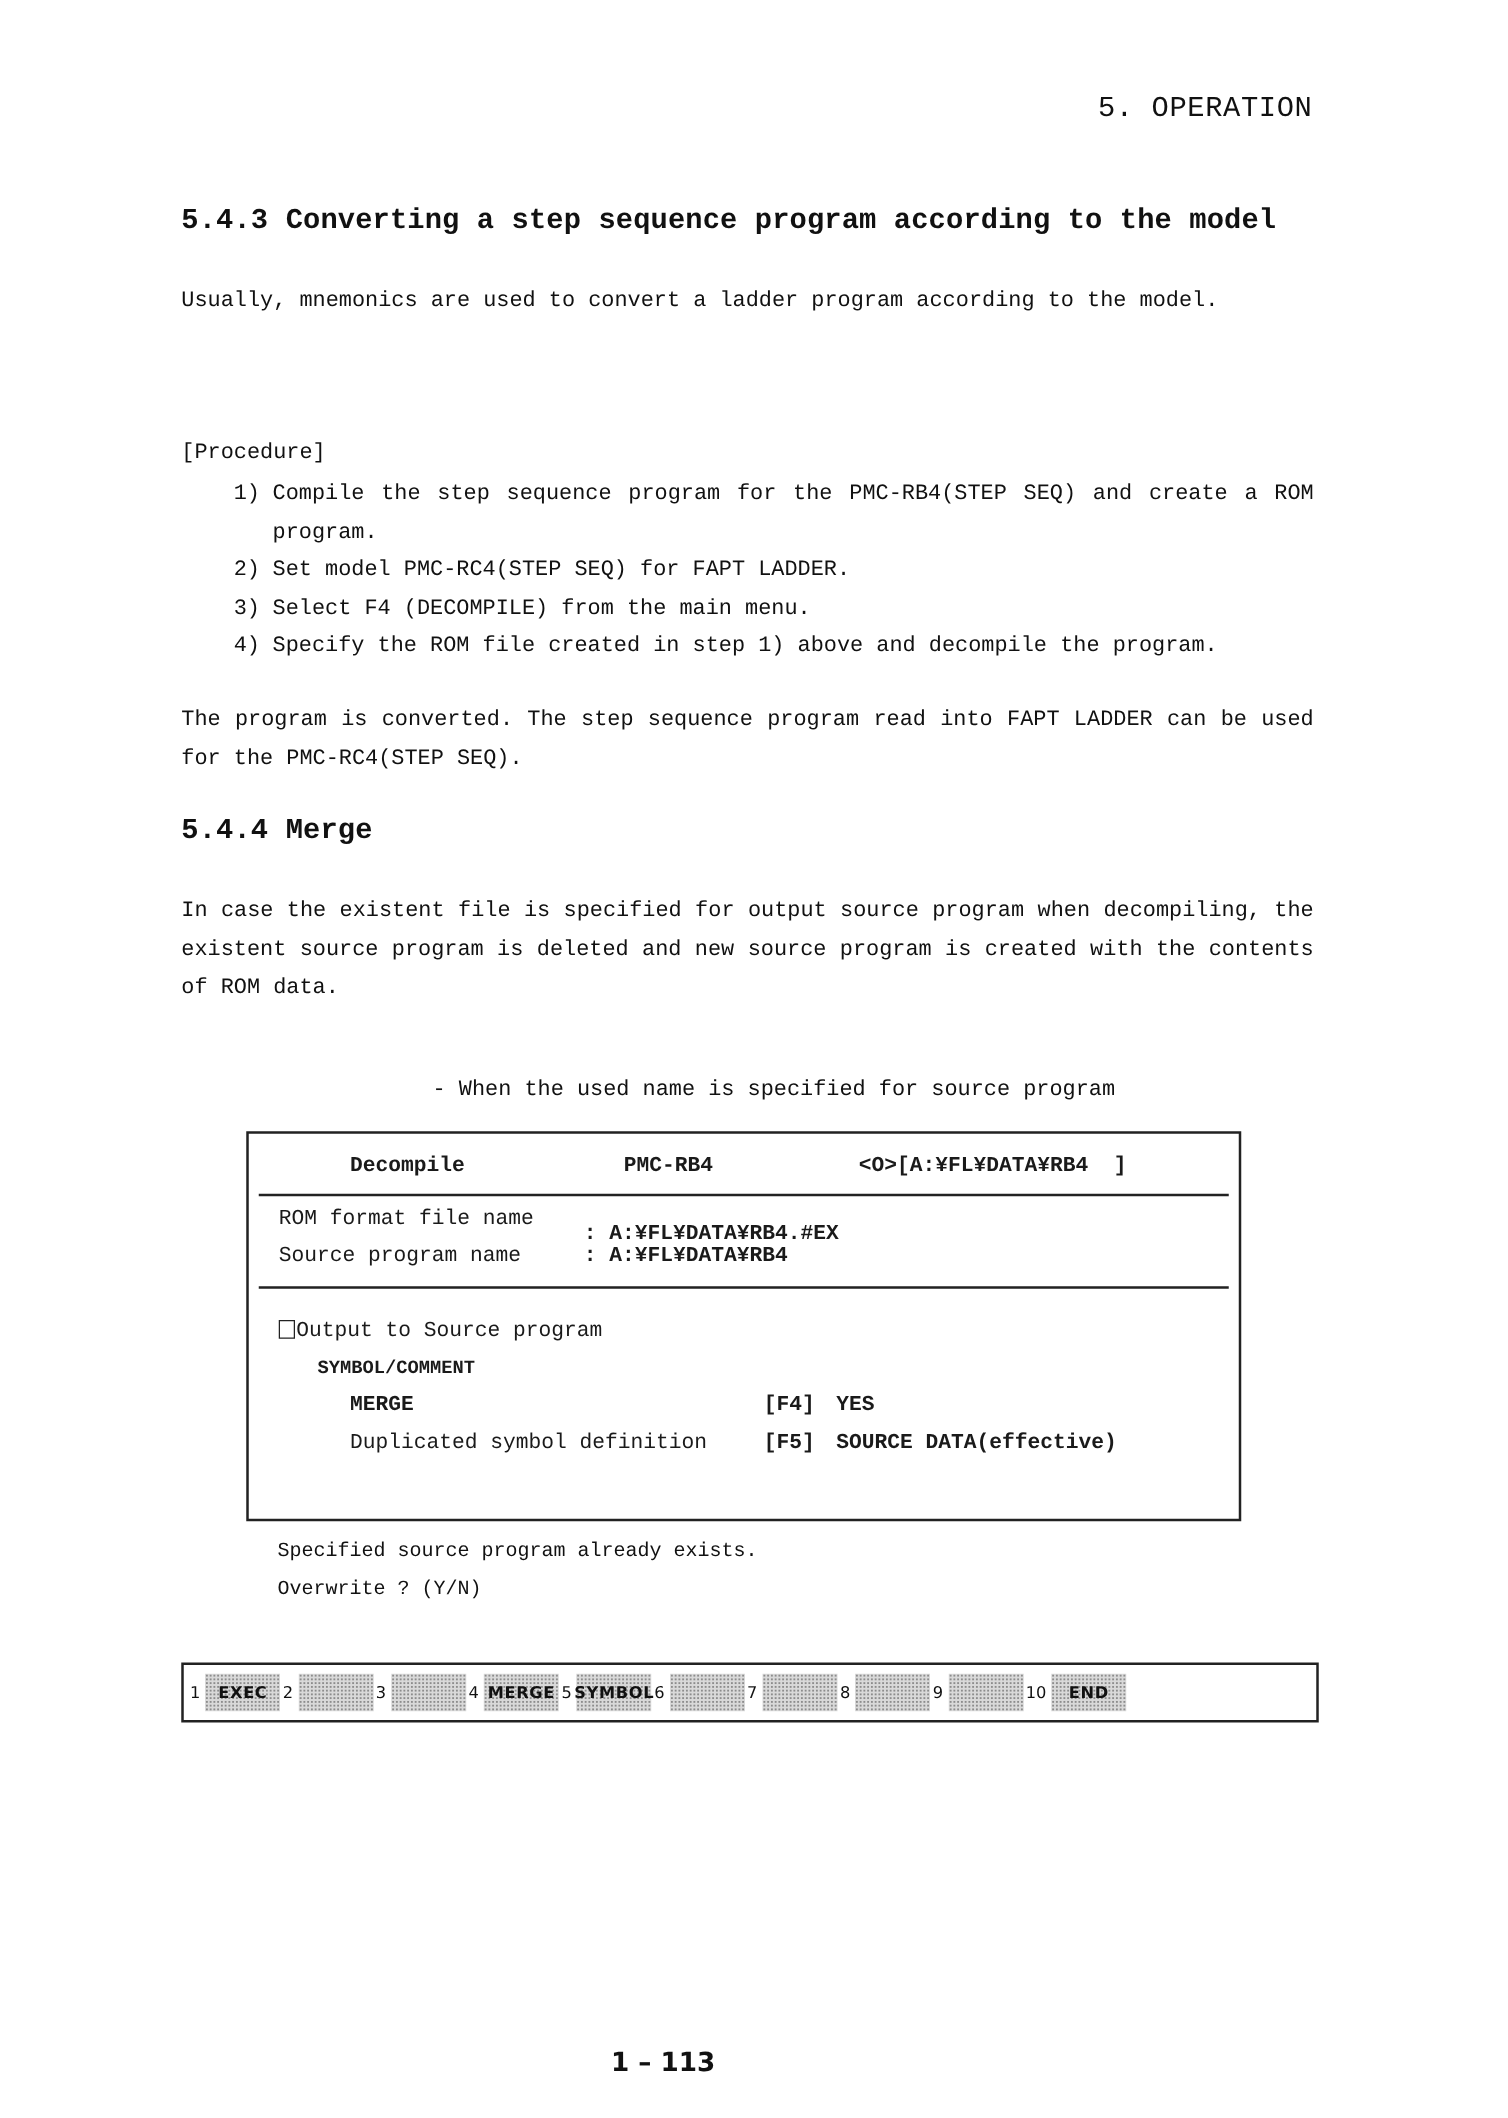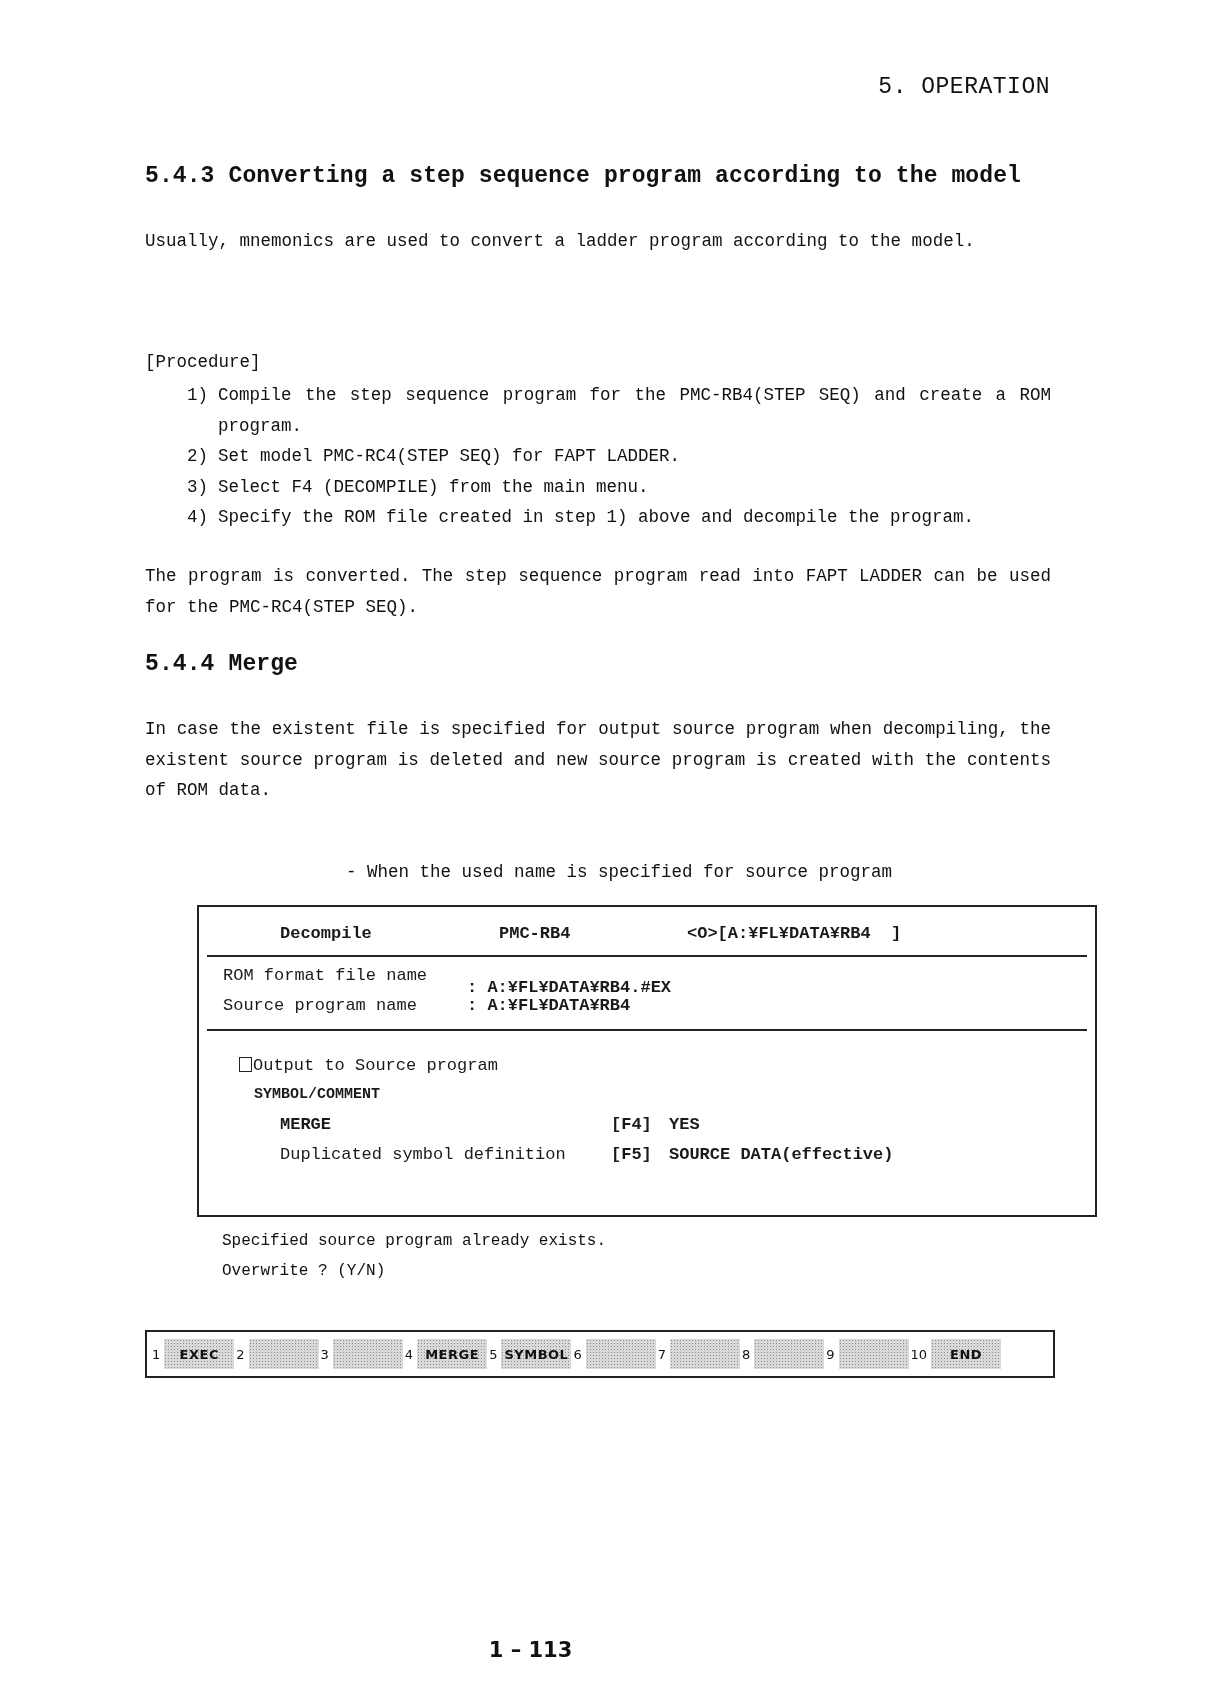--- a/index.html
+++ b/index.html
@@ -19,21 +19,21 @@
     left: 145px; width: 906px; font-size: 17.5px; line-height: 30.5px;
     text-align: justify;
   }
   .proc-label { left: 145px; font-size: 17.5px; }
   .steps { left: 145px; width: 906px; font-size: 17.5px; line-height: 30.5px; }
   .step { display: flex; }
   .step .n { width: 73px; text-align: right; padding-right: 10px; box-sizing: border-box; flex: none; }
   .step .t { flex: 1; text-align: justify; }
   .caption { left: 346px; font-size: 17.5px; }
   .screen {
-    left: 197px; top: 905px; width: 900px; height: 312px;
+    left: 197px; top: 905px; width: 796px; height: 312px;
     border: 2px solid #222; box-sizing: border-box;
     font-family: "Liberation Mono", "DejaVu Sans Mono", monospace;
     font-size: 17px; font-weight: bold; color: #1a1a1a;
   }
   .screen .row { position: absolute; white-space: pre; }
   .screen .rule { position: absolute; left: 8px; right: 8px; height: 2px; background: #222; }
   .checkbox {
     display: inline-block; width: 13px; height: 15px; border: 1.5px solid #222;
     vertical-align: -2px; margin-right: 1px; box-sizing: border-box;
   }
@@ -42,21 +42,21 @@
   .msg { left: 222px; font-size: 16px; line-height: 30px; }
   .fkbar {
     left: 145px; top: 1330px; width: 910px; height: 48px;
     border: 2px solid #222; box-sizing: border-box;
     display: flex; align-items: center; padding-left: 3px;
     font-family: "DejaVu Sans", sans-serif; font-size: 14px;
   }
   .fk { display: flex; align-items: center; }
   .fk .num { padding: 0 4px 0 2px; font-size: 13px; }
   .fk .key {
-    width: 70px; height: 30px; display: flex; align-items: center; justify-content: center;
+    width: 60px; height: 30px; display: flex; align-items: center; justify-content: center;
     background-color: #d9d9d9;
     background-image: radial-gradient(#8c8c8c 0.8px, transparent 0.9px);
     background-size: 3px 3px;
     font-weight: bold; font-size: 13px; letter-spacing: 0.5px;
   }
   .pageno { left: 0; width: 1061px; top: 1638px; text-align: center; font-size: 21px; font-weight: bold; font-family: "DejaVu Sans", sans-serif; }
 </style>
 </head>
 <body>
 
@@ -108,21 +108,21 @@
   <div class="row" style="left:300px; top:17px;">PMC-RB4</div>
   <div class="row" style="left:488px; top:17px;">&lt;O&gt;[A:¥FL¥DATA¥RB4  ]</div>
   <div class="rule" style="top:48px;"></div>
 
   <div class="row normal" style="left:24px; top:59px;">ROM format file name</div>
   <div class="row" style="left:268px; top:59px;margin-top:12px;">: A:¥FL¥DATA¥RB4.#EX</div>
   <div class="row normal" style="left:24px; top:89px;">Source program name</div>
   <div class="row" style="left:268px; top:89px;">: A:¥FL¥DATA¥RB4</div>
   <div class="rule" style="top:122px;"></div>
 
-  <div class="row normal" style="left:24px; top:149px;margin-left:16px;"><span class="checkbox"></span><span>Output to Source program</span></div>
+  <div class="row normal" style="left:24px; top:149px;"><span class="checkbox"></span><span>Output to Source program</span></div>
   <div class="row small" style="left:55px; top:179px;">SYMBOL/COMMENT</div>
   <div class="row" style="left:81px; top:208px;">MERGE</div>
   <div class="row" style="left:412px; top:208px;">[F4]</div>
   <div class="row" style="left:470px; top:208px;">YES</div>
   <div class="row normal" style="left:81px; top:238px;">Duplicated symbol definition</div>
   <div class="row" style="left:412px; top:238px;">[F5]</div>
   <div class="row" style="left:470px; top:238px;">SOURCE DATA(effective)</div>
 </div>
 
 <div class="abs msg" style="top:1226px;">

